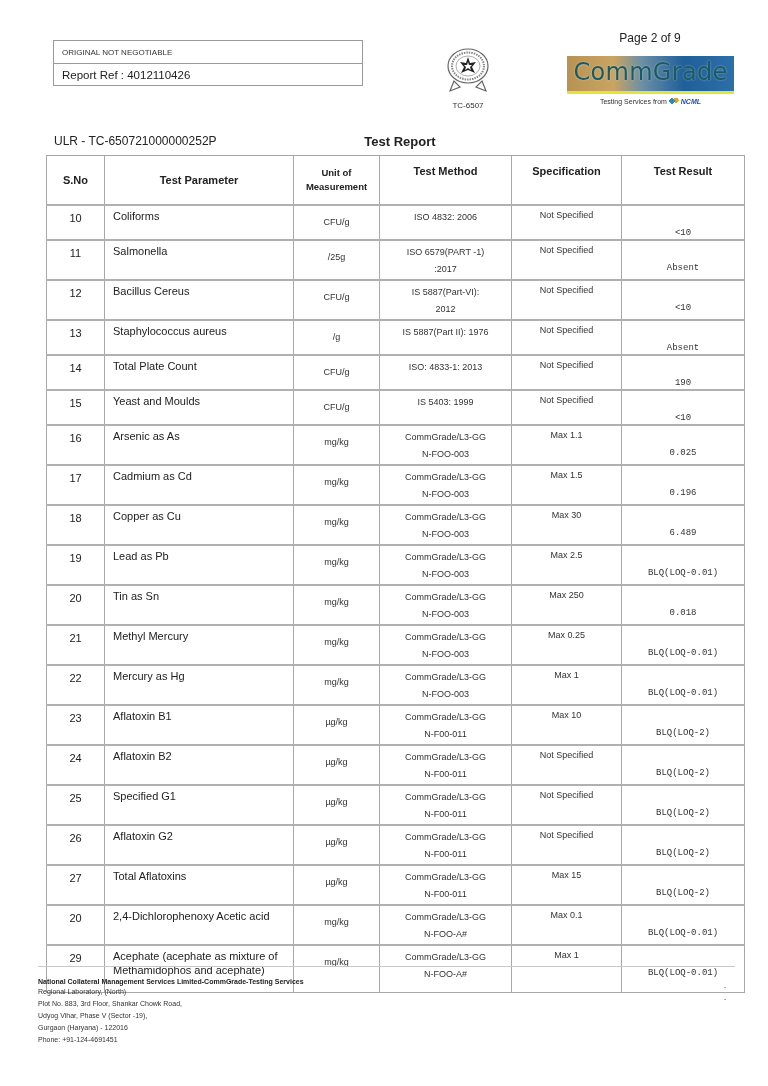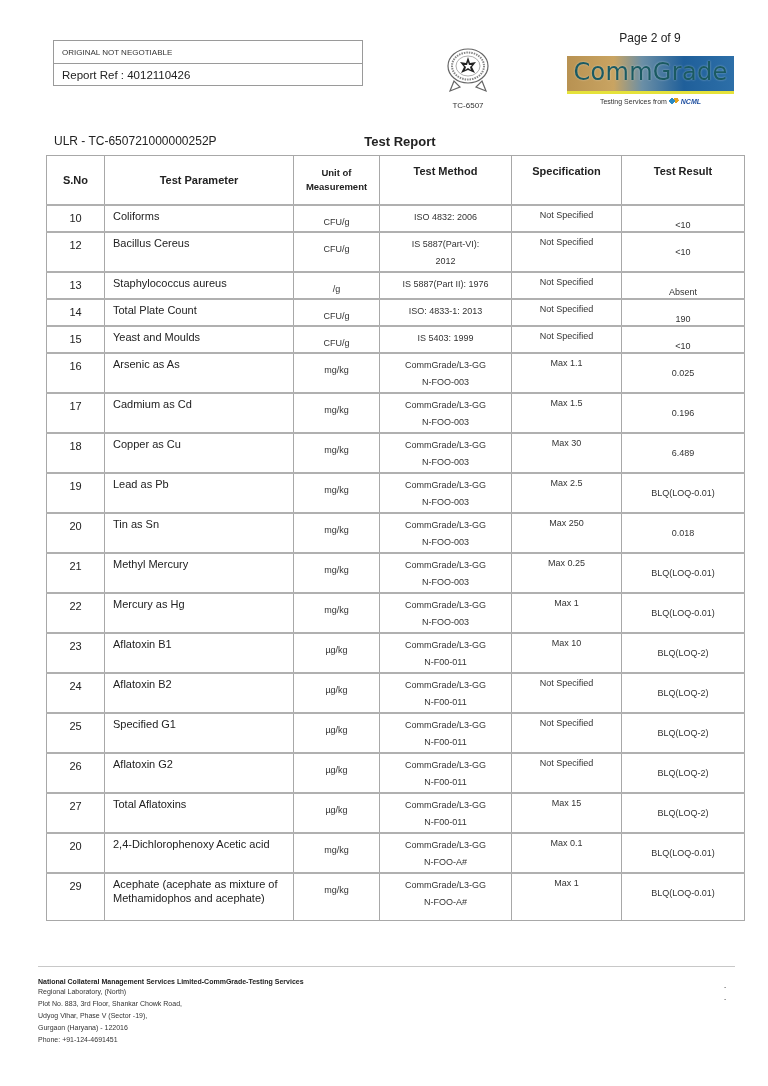--- a/index.html
+++ b/index.html
@@ -38,21 +38,21 @@
   table.results th { font-weight: bold; font-size: 11px; color: #222; text-align: center; height: 38px;
                      vertical-align: middle; }
   table.results th.unit-h { font-size: 9.5px; line-height: 14px; }
   table.results th.top-h { vertical-align: top; padding-top: 9px; }
   table.results tr.data-row td { border-top: 2px solid #b0b0b0; }
   td.sno { text-align: center; font-size: 11px; padding-top: 6px; color: #222; }
   td.param { text-align: left; font-size: 11px; padding: 3px 0 0 8px; line-height: 14px; color: #222; }
   td.unit { text-align: center; padding-top: 11px; }
   td.method { text-align: center; line-height: 17px; padding-top: 3px; }
   td.spec { text-align: center; padding-top: 4px; }
-  td.result { text-align: center; padding-top: 14px; }
+  td.result { text-align: center; padding-top: 22px; font-family: Liberation Mono, monospace; }
 
   .footer-rule { position: absolute; left: 38px; top: 966px; width: 697px; height: 0;
                  border-top: 1px solid #c8c8c8; }
   .footer { position: absolute; left: 38px; top: 977px; font-size: 7px; color: #333; line-height: 12px; }
   .footer .org { font-weight: bold; line-height: 9px; color: #222; }
   .dash { position: absolute; left: 724px; font-size: 7px; color: #555; }
 </style>
 </head>
 <body>
 
@@ -109,20 +109,31 @@
         <td class="sno">10</td>
         <td class="param">Coliforms</td>
         <td class="unit">CFU/g</td>
         <td class="method">
           <div>ISO 4832: 2006</div>
         </td>
         <td class="spec">Not Specified</td>
         <td class="result">&lt;10</td>
       </tr>
       <tr class="data-row" style="height: 38px;">
+        <td class="sno">11</td>
+        <td class="param">Salmonella</td>
+        <td class="unit">/25g</td>
+        <td class="method">
+          <div>ISO 6579(PART -1)</div>
+          <div>:2017</div>
+        </td>
+        <td class="spec">Not Specified</td>
+        <td class="result">Absent</td>
+      </tr>
+      <tr class="data-row" style="height: 38px;">
         <td class="sno">12</td>
         <td class="param">Bacillus Cereus</td>
         <td class="unit">CFU/g</td>
         <td class="method">
           <div>IS 5887(Part-VI):</div>
           <div>2012</div>
         </td>
         <td class="spec">Not Specified</td>
         <td class="result">&lt;10</td>
       </tr>

